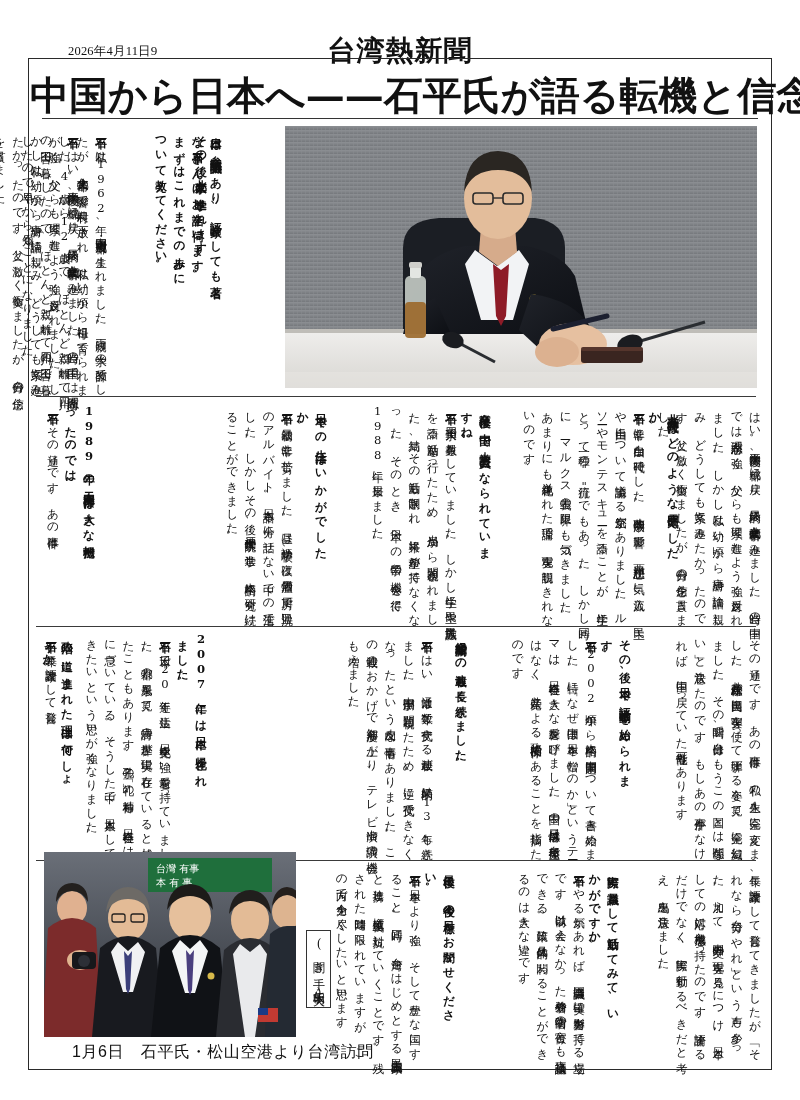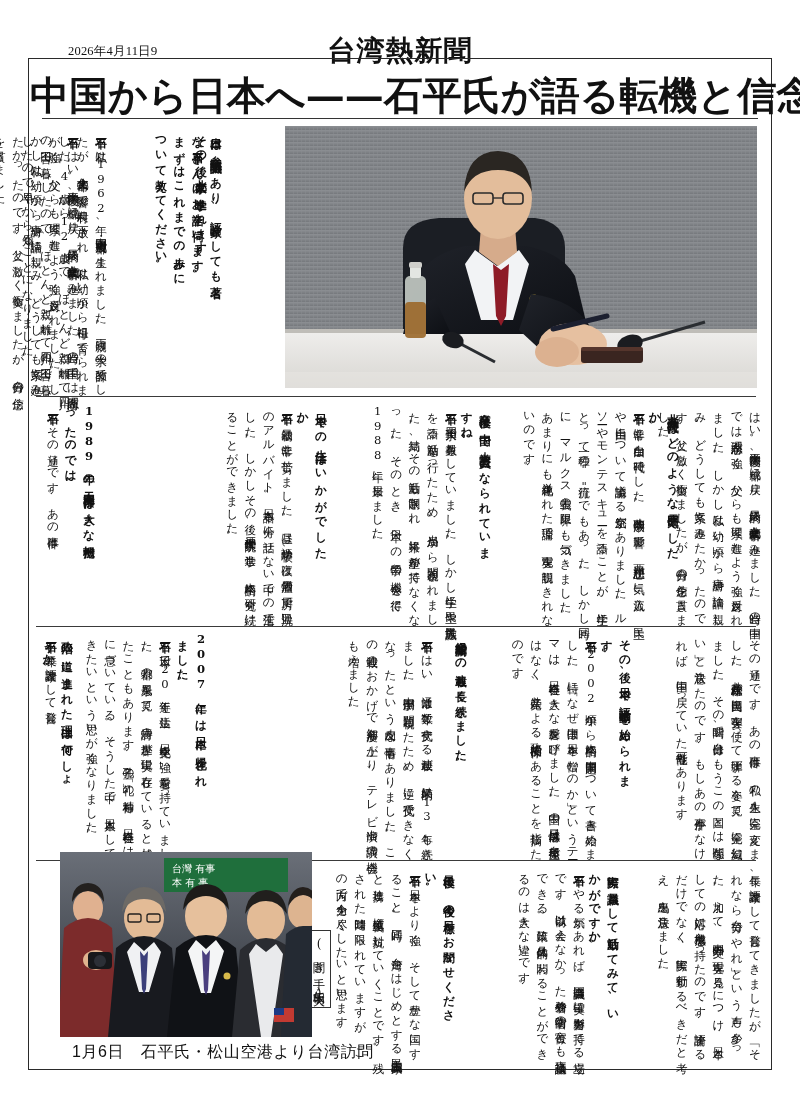--- a/index.html
+++ b/index.html
@@ -292,21 +292,21 @@
 </div>
 
 <div class="vcol q" style="top:866px; right:342px; height:150px; width:28px;">最後に、今後の目標をお聞かせください。</div>
 
 <div class="vcol" style="top:866px; right:376px; height:188px; width:98px;">
   <span class="spk">石平</span>　<span>日本をより強く、そして豊かな国にすること。同時に、台湾をはじめとする民主主義国家と連携し、権威主義に対抗していくことです。残された時間は限られていますが、この方向で全力を尽くしたいと思います。</span>
 </div>
 
 <div class="interviewer" style="top:930px; left:306px;">(聞き手　矢板明夫)</div>
 
-<div class="photo" style="top:852px; left:44px; width:252px; height:185px;margin-left:16px;">
+<div class="photo" style="top:852px; left:44px; width:252px; height:185px;">
   <svg width="252" height="185" viewBox="0 0 252 185" preserveAspectRatio="none">
     <defs>
       <linearGradient id="bgd" x1="0" y1="0" x2="0" y2="1">
         <stop offset="0%" stop-color="#6a6f78"></stop>
         <stop offset="100%" stop-color="#2d3138"></stop>
       </linearGradient>
     </defs>
     <rect width="252" height="185" fill="url(#bgd)"></rect>
 
     <rect x="104" y="6" width="124" height="34" fill="#1f6f3c"></rect>

